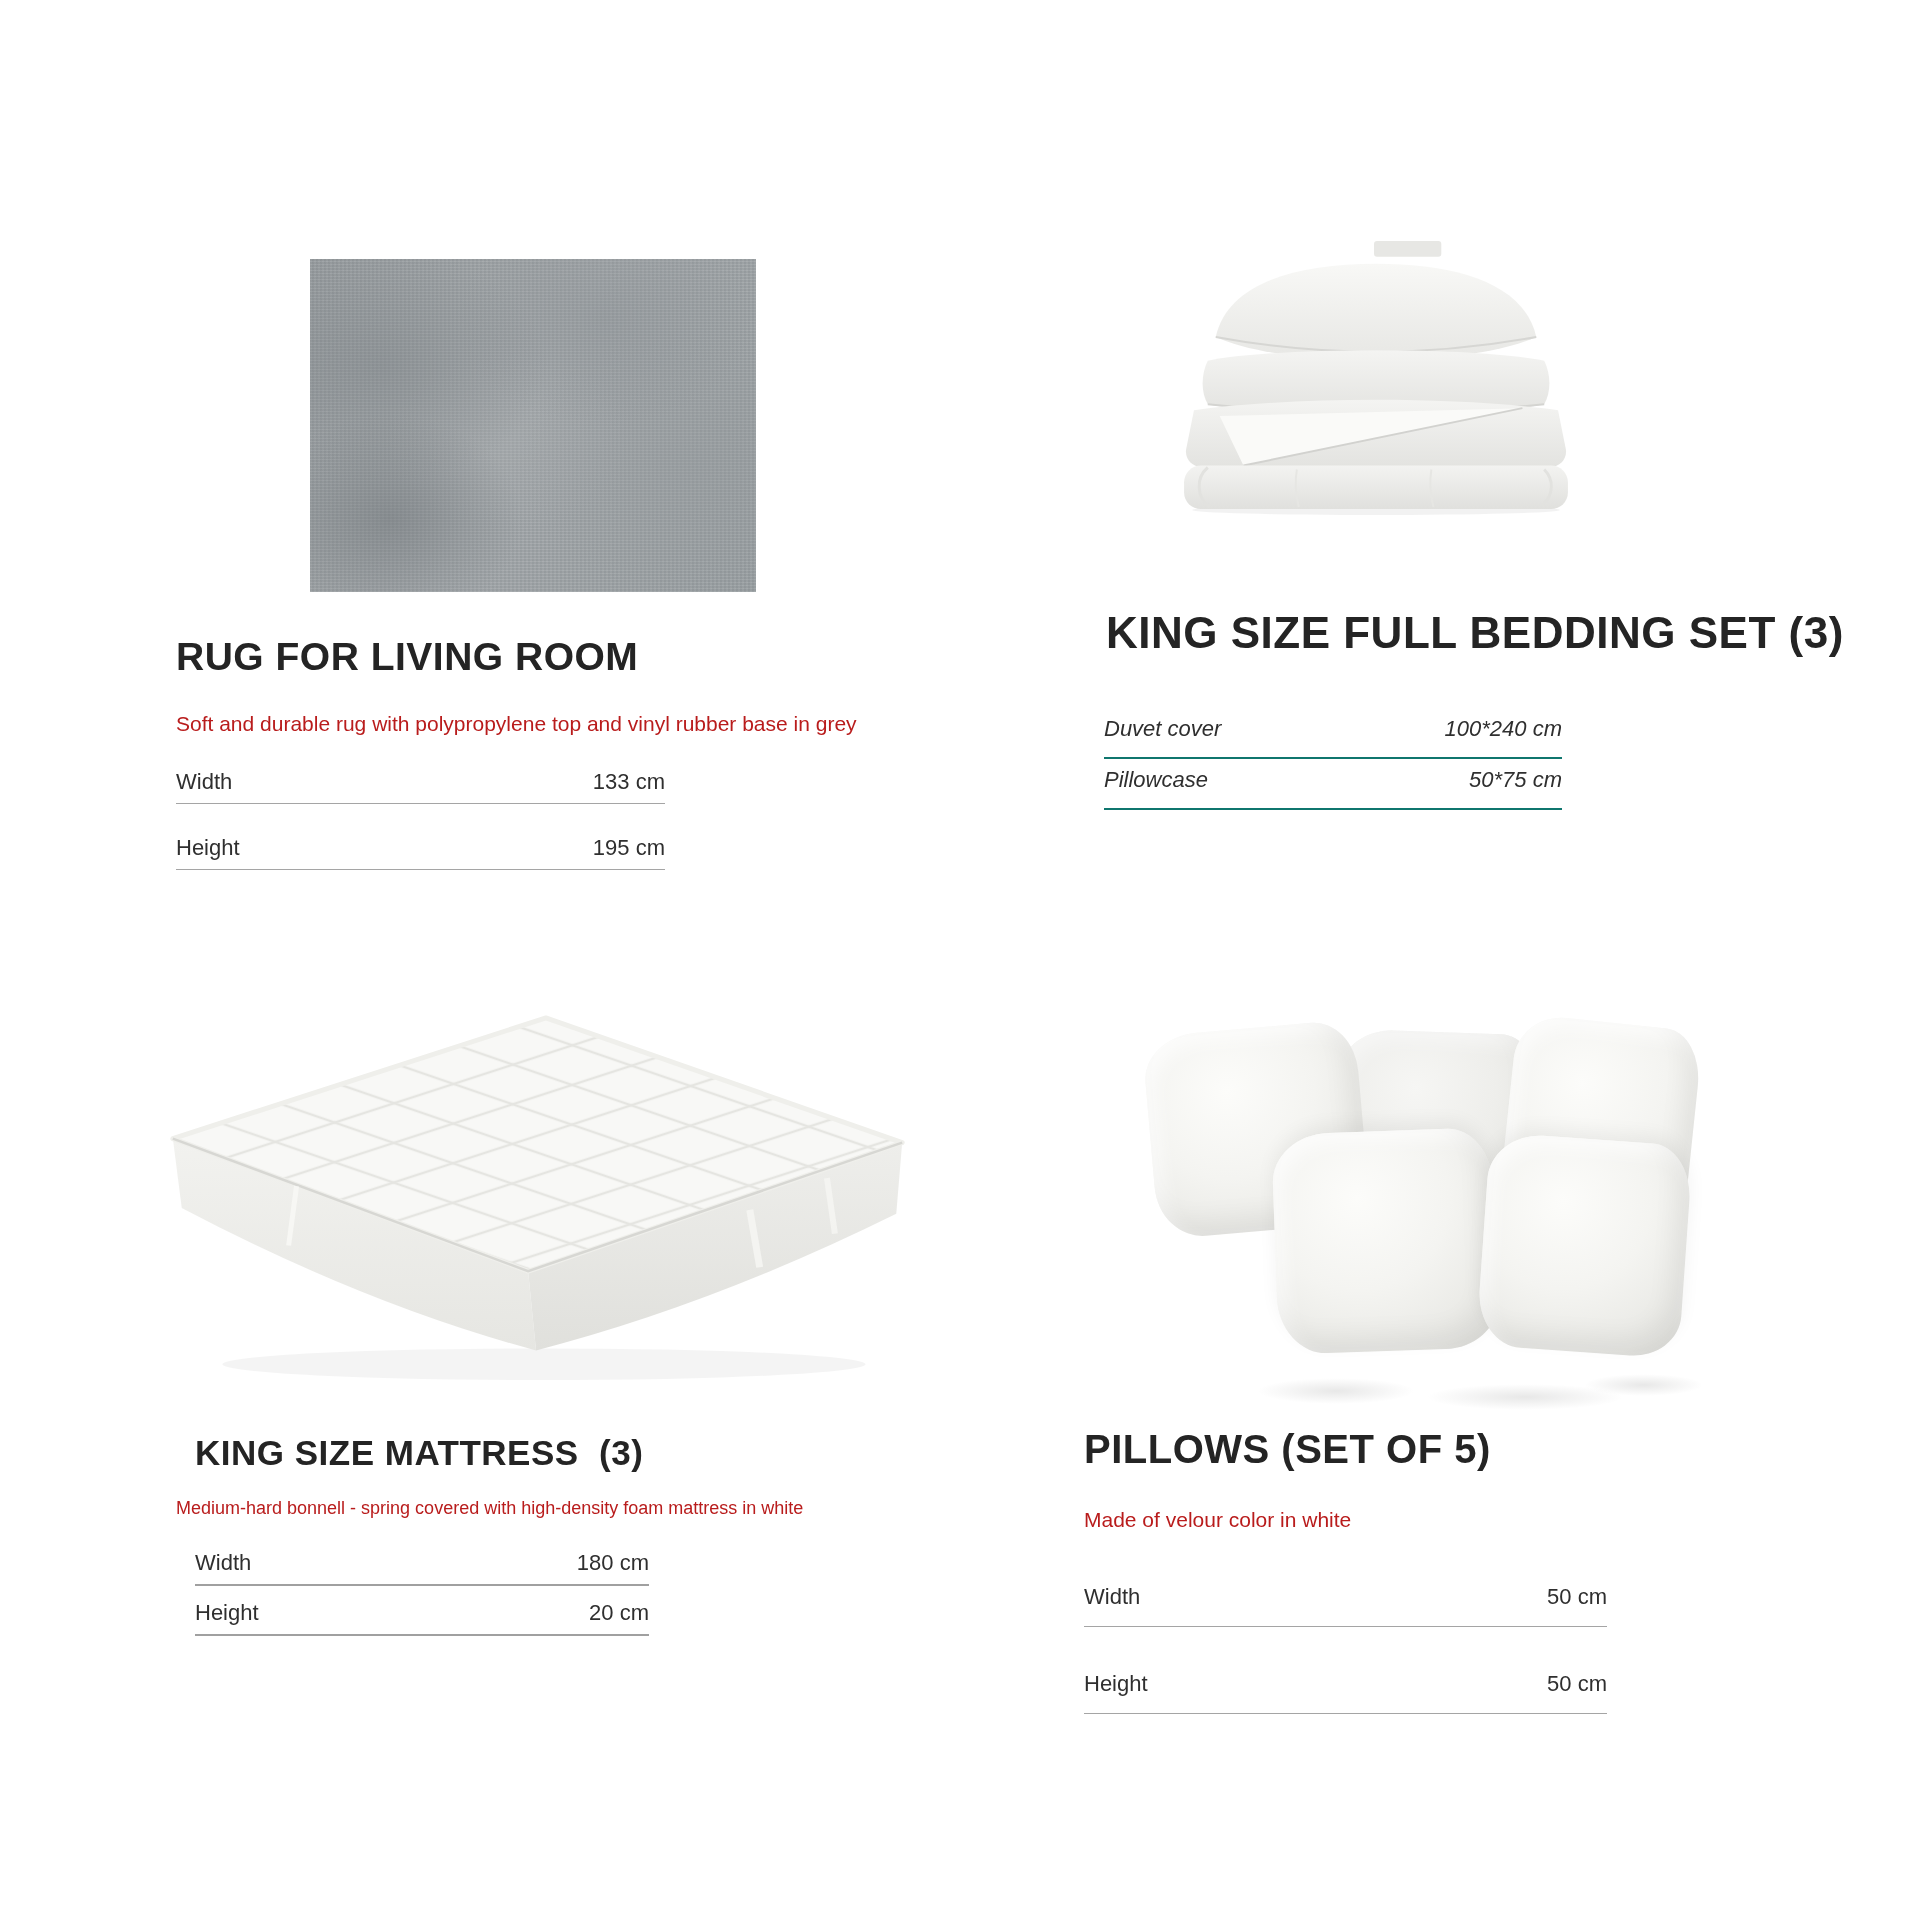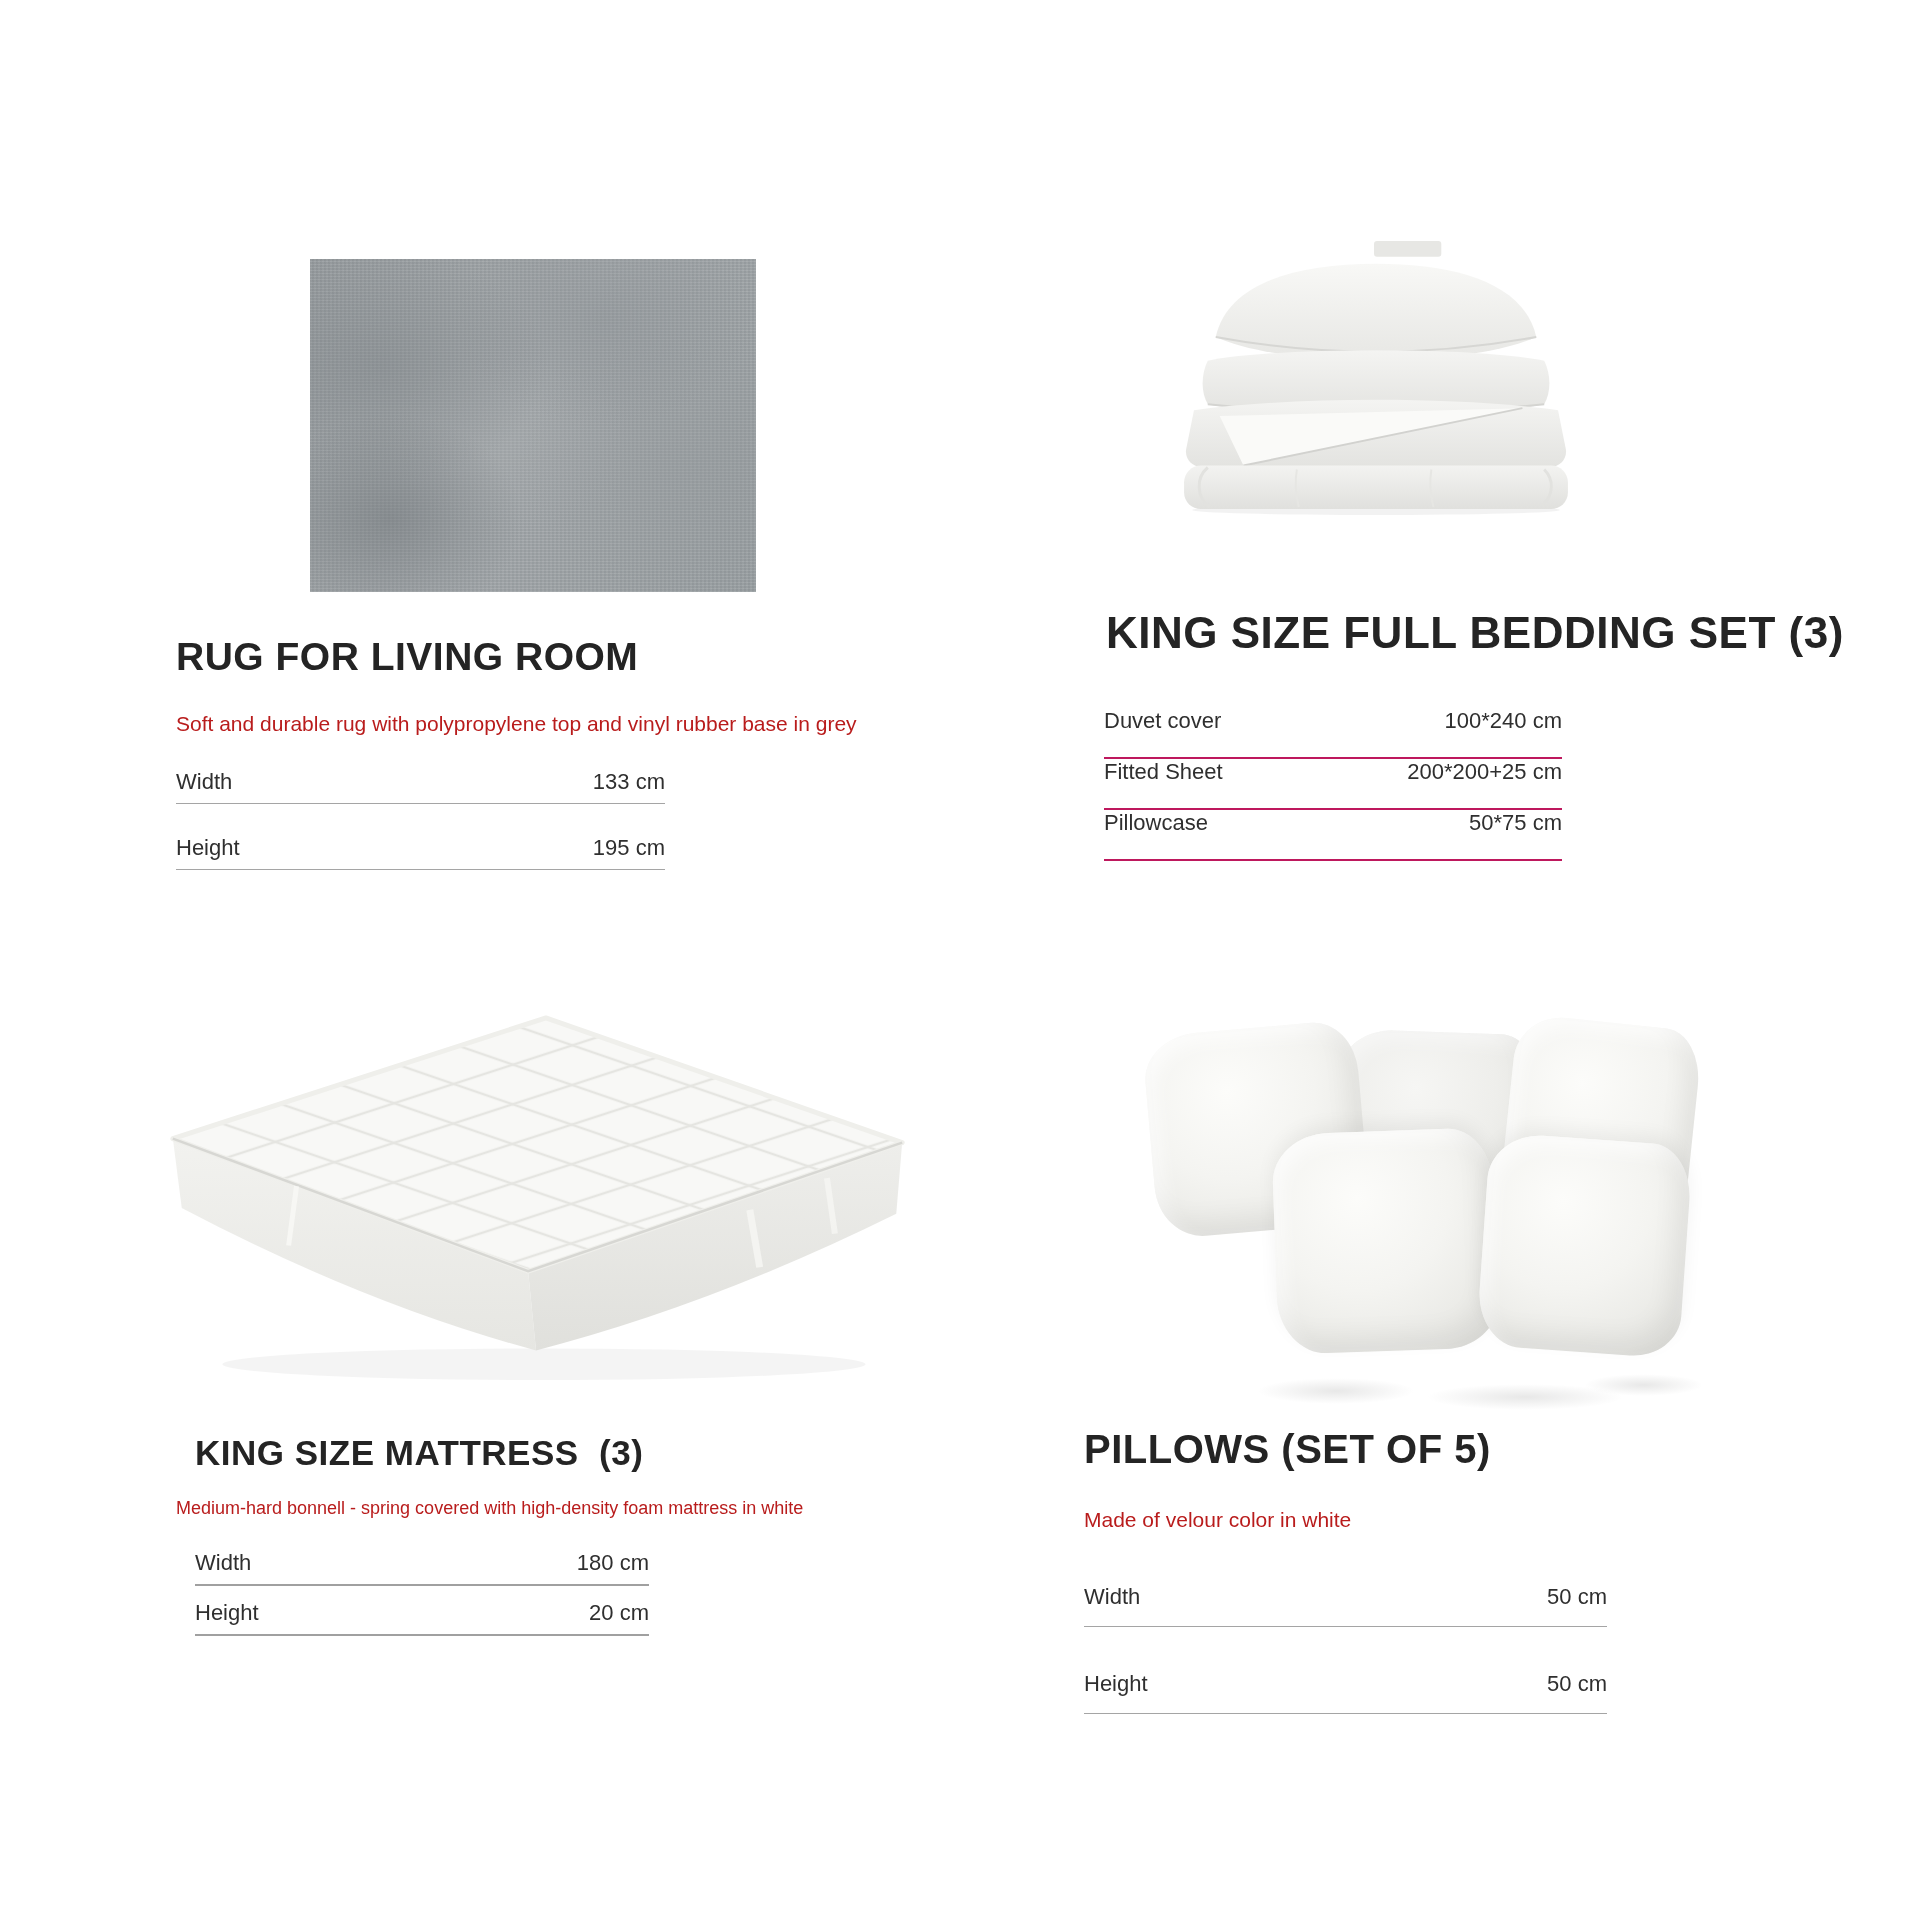--- a/index.html
+++ b/index.html
@@ -8,21 +8,21 @@
     font-family:"Liberation Sans","DejaVu Sans",sans-serif;overflow:hidden;
   }
   .abs{position:absolute;}
   .title{font-weight:700;color:#242424;letter-spacing:0.5px;white-space:pre;line-height:1;}
   .desc{color:#b91c1c;white-space:pre;line-height:1.3;}
   .spec-table{position:absolute;}
   .spec-row{display:flex;justify-content:space-between;align-items:flex-end;box-sizing:border-box;}
   .spec-label,.spec-value{font-size:22px;color:#2f2f2f;line-height:1;white-space:pre;}
   
   .rug-table .spec-row{height:66px;padding-bottom:10px;border-bottom:1px solid #a5a5a5;}
-  .bedding-table .spec-row{height:51px;padding-bottom:25px;border-bottom:2px solid #be185d;}
+  .bedding-table .spec-row{height:51px;padding-bottom:17px;border-bottom:2px solid #0f766e;font-style:italic;}
   .mattress-table .spec-row{height:50px;padding-bottom:10px;border-bottom:2px solid #a0a0a0;}
   .pillows-table .spec-row{height:87px;padding-bottom:18px;border-bottom:1px solid #a5a5a5;}
 
   
   .rug-photo{
     left:310px;top:259px;width:446px;height:333px;
     background:
       radial-gradient(ellipse 188px 149px at 18% 78%, rgba(112,118,122,.50), rgba(112,118,122,0) 70%),
       radial-gradient(ellipse 238px 168px at 16% 32%, rgba(124,130,134,.42), rgba(124,130,134,0) 70%),
       radial-gradient(ellipse 208px 149px at 66% 18%, rgba(133,139,143,.34), rgba(133,139,143,0) 72%),
@@ -102,24 +102,20 @@
   </svg>
 
   <div class="abs title" style="left:1106px;top:611px;font-size:44px;">KING SIZE FULL BEDDING SET (3)</div>
 
   <div class="spec-table bedding-table" style="left:1104px;top:708px;width:458px;">
     <div class="spec-row">
       <span class="spec-label">Duvet cover</span>
       <span class="spec-value">100*240 cm</span>
     </div>
     <div class="spec-row">
-      <span class="spec-label">Fitted Sheet</span>
-      <span class="spec-value">200*200+25 cm</span>
-    </div>
-    <div class="spec-row">
       <span class="spec-label">Pillowcase</span>
       <span class="spec-value">50*75 cm</span>
     </div>
   </div>
 </div>
 
 <div class="abs">
   <svg class="abs" style="left:158px;top:1002px;" width="762" height="391" viewBox="0 0 770 395">
     <defs>
       <pattern id="q1" width="38" height="38" patternUnits="userSpaceOnUse" patternTransform="rotate(19)">

